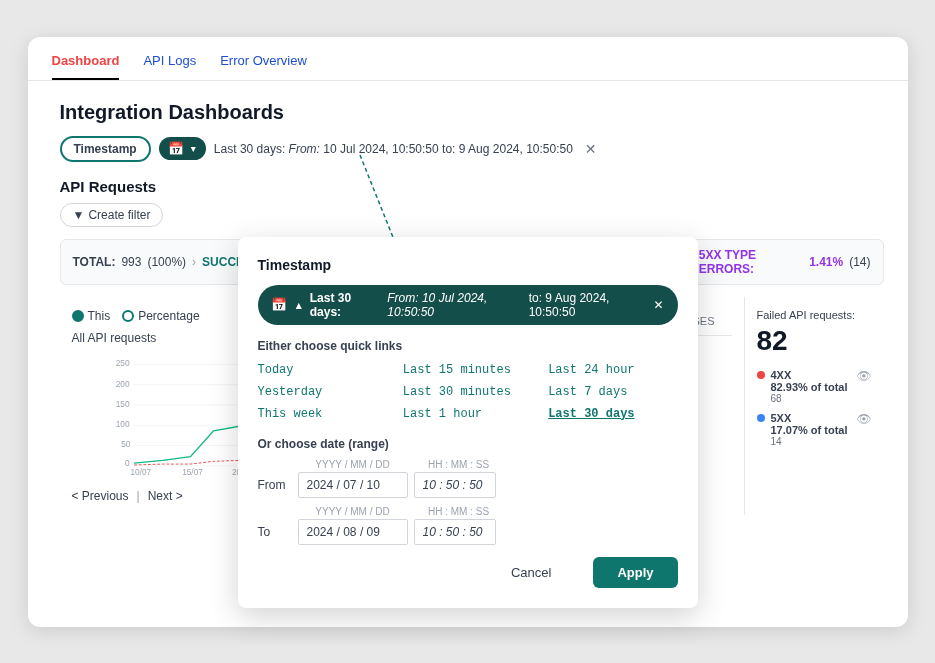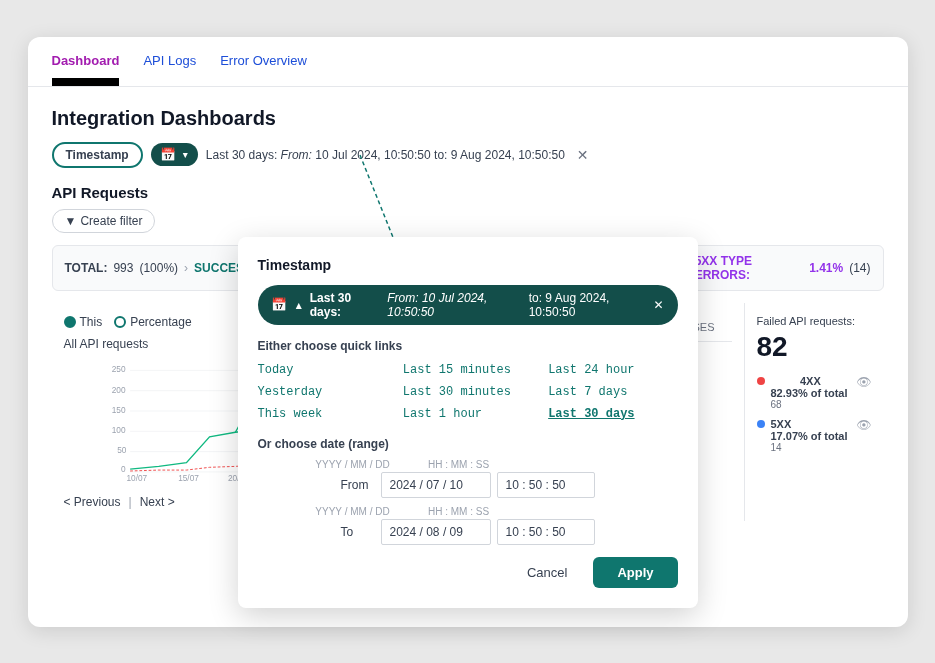--- a/index.html
+++ b/index.html
@@ -32,28 +32,29 @@
       border-bottom: 1px solid #e5e7eb;
     }
     .nav-item {
       font-size: 13px;
       color: #1d4ed8;
       padding-bottom: 10px;
       cursor: pointer;
       border-bottom: 2px solid transparent;
     }
     .nav-item.active {
-      color: #a21caf;
-      border-bottom: 8px solid #000000;
+      color: #ef4444;
+      border-bottom: 2px solid #000000;
       font-weight: 600;
     }
 
     
     .main-content {
       padding: 20px 24px;
+      margin-left: 8px;
     }
 
     .page-title {
       font-size: 20px;
       font-weight: 700;
       color: #111827;
       margin-bottom: 12px;
     }
 
     
@@ -343,54 +344,53 @@
       font-size: 12px;
       color: #374151;
       font-weight: 600;
       margin-bottom: 8px;
     }
     .date-row {
       display: flex;
       align-items: center;
       gap: 8px;
       margin-bottom: 8px;
-      justify-content: center;
     }
     .date-label { font-size: 12px; color: #374151; width: 32px; }
     .date-input-group {
       display: flex;
       gap: 6px;
     }
     .date-input {
       border: 1px solid #d1d5db;
       border-radius: 2px;
       padding: 5px 8px;
       font-size: 12px;
       color: #374151;
       background: #fff;
     }
     .date-input-wide { width: 110px; }
-    .date-input-time { width: 98px; }
+    .date-input-time { width: 82px; font-style: italic; }
     .date-input-label-text {
       font-size: 10px;
       color: #9ca3af;
       width: 110px;
       text-align: center;
     }
     .date-input-label-text2 {
       font-size: 10px;
       color: #9ca3af;
       width: 90px;
       text-align: center;
     }
 
     .ts-dropdown-footer {
       display: flex;
       justify-content: flex-end;
-      gap: 10px;
+      gap: 26px;
       margin-top: 8px;
     }
     .cancel-btn {
       background: none;
       border: none;
       font-size: 13px;
       color: #374151;
       cursor: pointer;
       padding: 8px 16px;
     }
@@ -560,21 +560,21 @@
         <div style="color:#9ca3af;font-size:11px;text-align:center;margin-top:20px;">25</div>
       </div>
 
       <div class="right-panel">
         <div class="failed-count-title">Failed API requests:</div>
         <div class="failed-count-num">82</div>
 
         <div class="error-type-row">
           <span class="error-dot red"></span>
           <div class="error-type-info">
-            <div style="font-weight:700;font-size:11px;text-align:center;">4XX</div>
+            <div style="font-weight:700;font-size:11px;">4XX</div>
             <div class="error-type-pct">82.93% of total</div>
             <div class="error-type-code">68</div>
           </div>
           <span class="eye-icon">👁</span>
         </div>
 
         <div class="error-type-row">
           <span class="error-dot blue"></span>
           <div class="error-type-info">
             <div style="font-weight:700;font-size:11px;">5XX</div>

